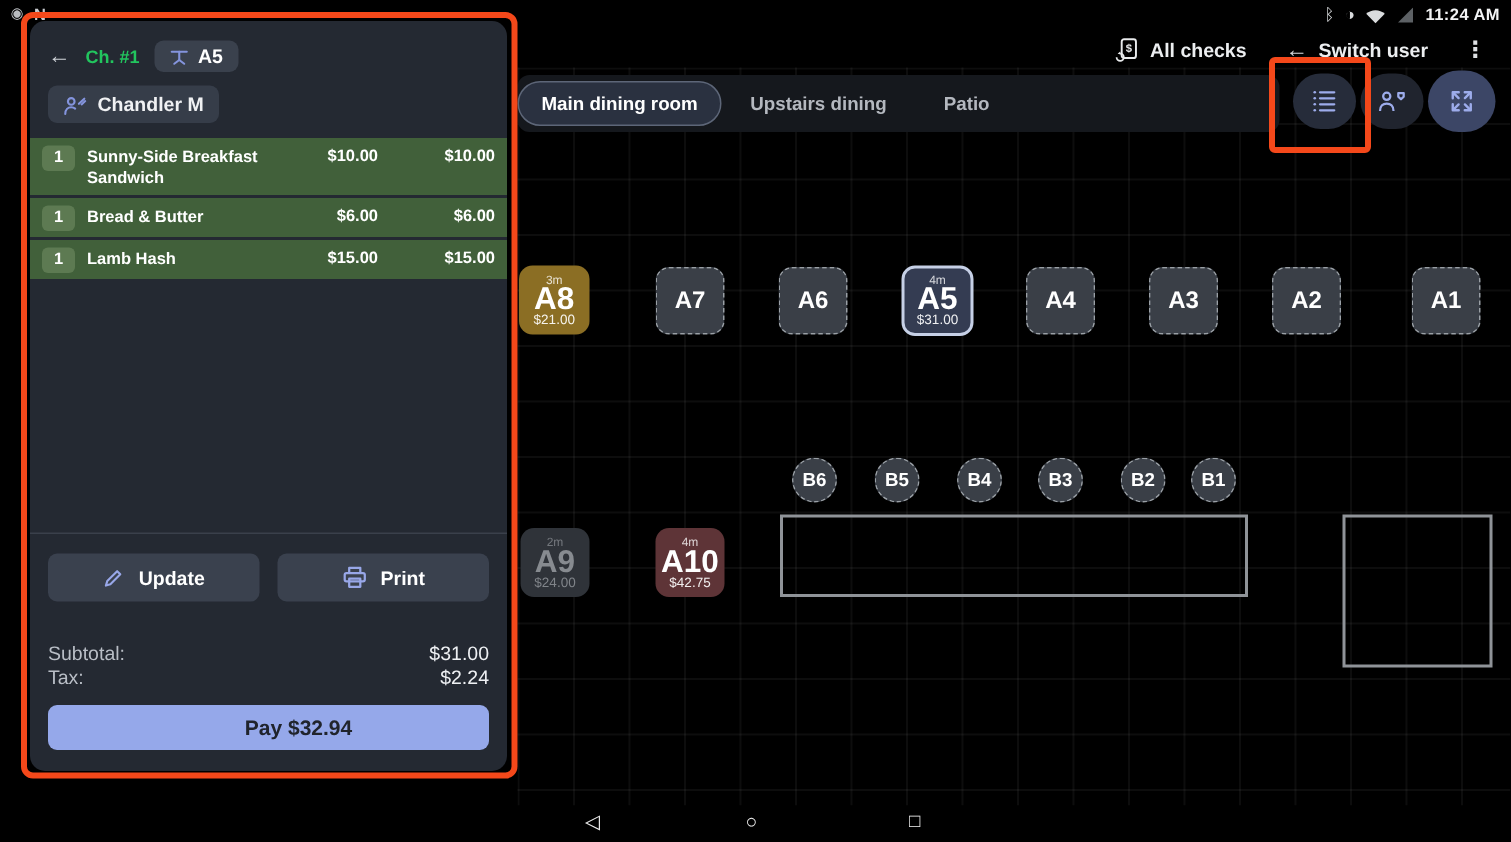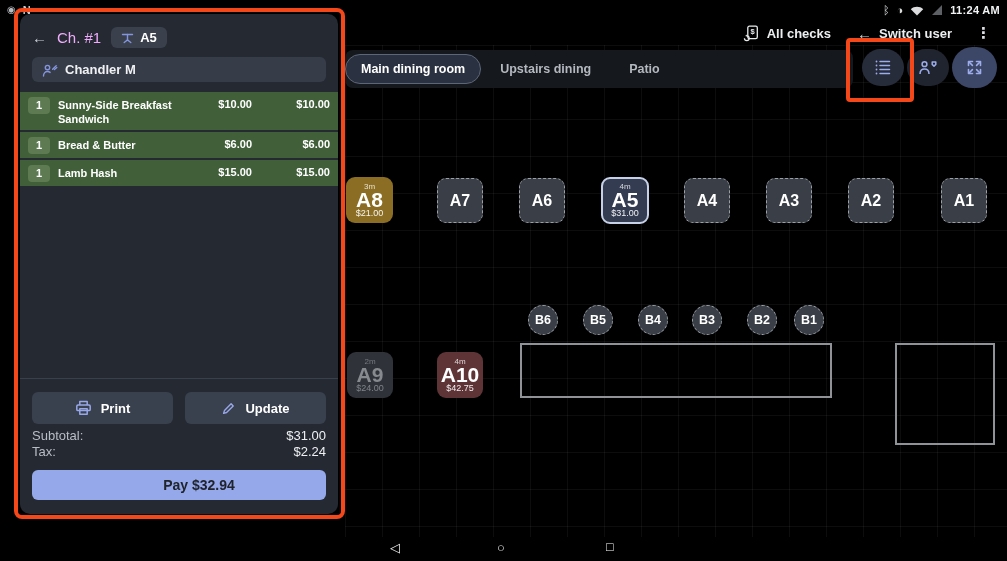--- a/index.html
+++ b/index.html
@@ -62,42 +62,42 @@
     background:#3a3f47; border:1px dashed #9aa0a6; display:flex; align-items:center;
     justify-content:center; color:#fff; font-size:12.5px; font-weight:700; }
   .outline-rect { position:absolute; border:2px solid #8f9398; }
 
   
   .check-panel { position:absolute; left:20px; top:14px; width:318px; height:500px;
     background:#242932; border-radius:10px; display:flex; flex-direction:column; overflow:hidden; }
   .panel-header { padding:13px 12px 0; }
   .ph-row1 { display:flex; align-items:center; gap:10px; }
   .back-ic { color:#cdd1d6; font-size:15px; }
-  .ph-title { color:#f0abfc; font-weight:400; font-size:15px; }
+  .ph-title { color:#22c55e; font-weight:700; font-size:12px; }
   .chip { background:#3a414d; border-radius:6px; display:inline-flex; align-items:center;
     gap:6px; padding:3px 10px; color:#fff; font-size:13px; font-weight:600; }
-  .ph-row2 { display:flex; justify-content:space-between; margin-top:9px;flex-direction:column; }
+  .ph-row2 { display:flex; justify-content:space-between; margin-top:9px; }
   .chip2 { background:#363d49; border-radius:6px; display:inline-flex; align-items:center;
     gap:7px; padding:5px 10px; color:#f0f1f3; font-size:13px; font-weight:600; }
 
   .items { margin-top:10px; }
   .item-row { display:flex; align-items:flex-start; background:#41603a;
     padding:4px 8px; margin-bottom:2px; gap:8px; }
   .qty { background:#5d7a52; border-radius:4px; min-width:22px; height:17px; line-height:17px;
     text-align:center; color:#fff; font-size:11px; font-weight:700; margin-top:1px; flex:0 0 auto; }
   .item-name { flex:1; color:#fff; font-size:11px; font-weight:700; line-height:14px; padding-top:2px; }
   .item-price { width:58px; text-align:right; color:#fff; font-size:11px; font-weight:700; padding-top:2px; }
   .item-total { width:70px; text-align:right; color:#fff; font-size:11px; font-weight:700; padding-top:2px; }
 
   .panel-spacer { flex:1; }
   .panel-footer { border-top:1px solid #3a404b; padding:13px 12px 14px; }
   .btn-row { display:flex; gap:12px; }
   .action-btn { flex:1; height:32px; background:#3a414e; border-radius:6px; display:flex;
     align-items:center; justify-content:center; gap:9px; color:#fff; font-size:13px; font-weight:700; }
-  .totals { margin-top:4px; font-size:13px; color:#b9bec6; }
+  .totals { margin-top:27px; font-size:13px; color:#b9bec6; }
   .t-row { display:flex; justify-content:space-between; line-height:16px; }
   .t-val { color:#eef0f3; }
   .pay-btn { margin-top:10px; height:30px; background:#95a8ea; border-radius:6px;
     display:flex; align-items:center; justify-content:center; color:#20242c;
     font-weight:700; font-size:14px;padding-left:40px; }
 
   
   .hl-box { position:absolute; border:4px solid #f4481a; pointer-events:none; z-index:50; }
   .hl-panel { left:14px; top:8px; width:331px; height:511px; border-radius:8px; }
   .hl-listbtn { left:846px; top:38px; width:68px; height:64px; border-radius:4px; }
@@ -302,35 +302,35 @@
       <span class="item-total">$15.00</span>
     </div>
   </div>
 
   <div class="panel-spacer"></div>
 
   <div class="panel-footer">
     <div class="btn-row">
       <div class="action-btn">
         <span>
+          <svg width="15" height="15" viewBox="0 0 15 15" fill="none" stroke="#98a7e8" stroke-width="1.4" stroke-linejoin="round">
+            <path d="M2.6 12.4 l0.9 -3 6.6 -6.6 2.1 2.1 -6.6 6.6 -3 0.9 z"></path>
+          </svg>
+        </span>
+        <span>Update</span>
+      </div>
+      <div class="action-btn">
+        <span>
           <svg width="17" height="16" viewBox="0 0 17 16" fill="none" stroke="#98a7e8" stroke-width="1.5" stroke-linejoin="round">
             <path d="M4.8 5 V1.5 h7.4 V5"></path>
             <rect x="1.8" y="5" width="13.4" height="5.6" rx="1.2"></rect>
             <rect x="4.8" y="8.8" width="7.4" height="5.4"></rect>
           </svg>
         </span>
         <span>Print</span>
-      </div>
-      <div class="action-btn">
-        <span>
-          <svg width="15" height="15" viewBox="0 0 15 15" fill="none" stroke="#98a7e8" stroke-width="1.4" stroke-linejoin="round">
-            <path d="M2.6 12.4 l0.9 -3 6.6 -6.6 2.1 2.1 -6.6 6.6 -3 0.9 z"></path>
-          </svg>
-        </span>
-        <span>Update</span>
       </div>
     </div>
     <div class="totals">
       <div class="t-row">
         <span>Subtotal:</span>
         <span class="t-val">$31.00</span>
       </div>
       <div class="t-row">
         <span>Tax:</span>
         <span class="t-val">$2.24</span>

